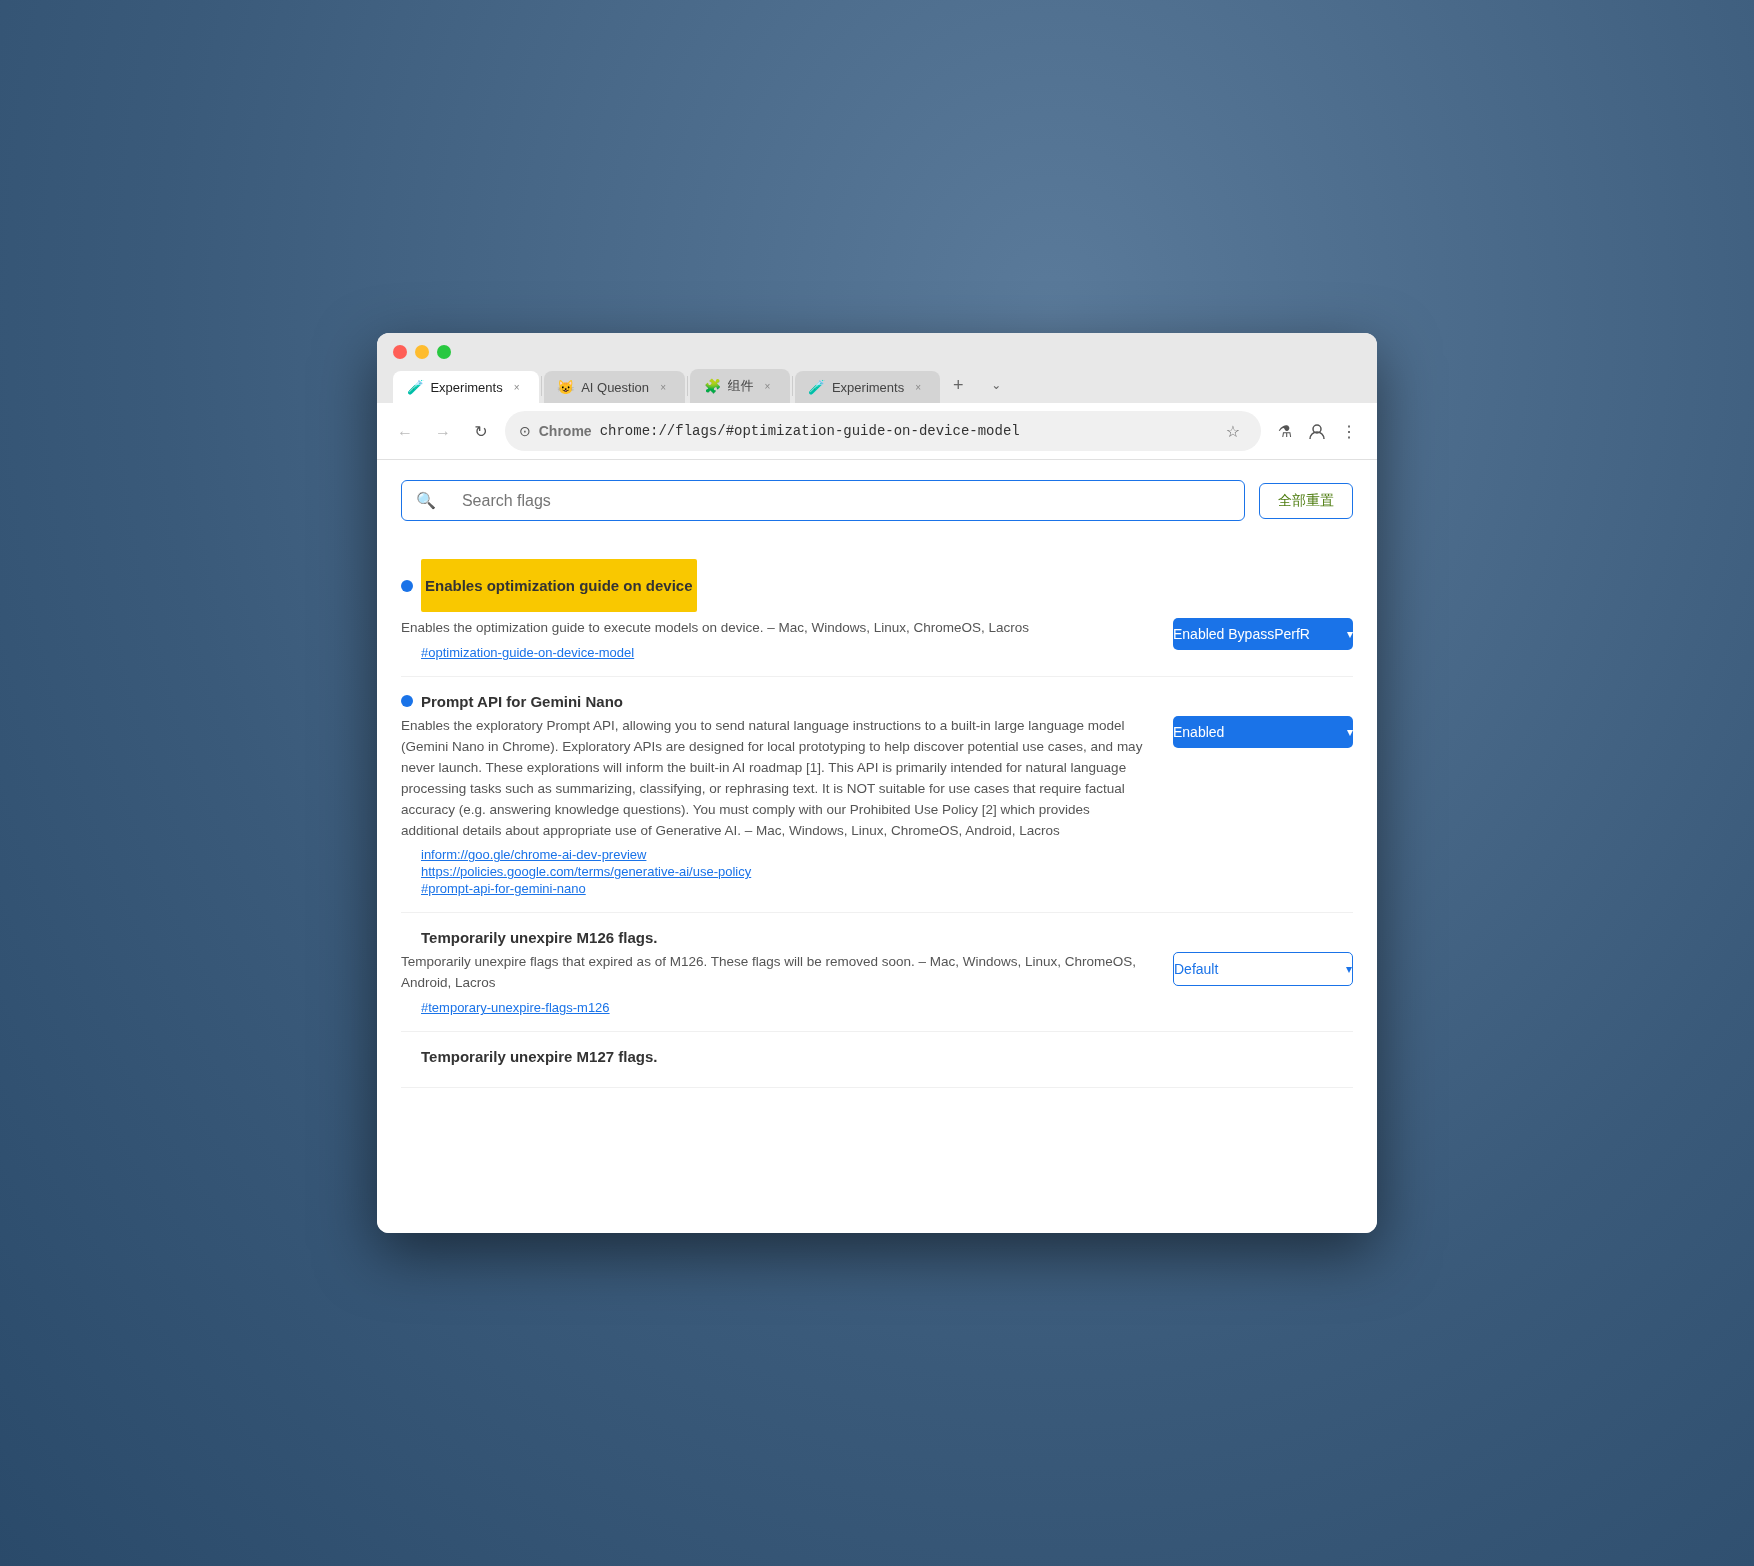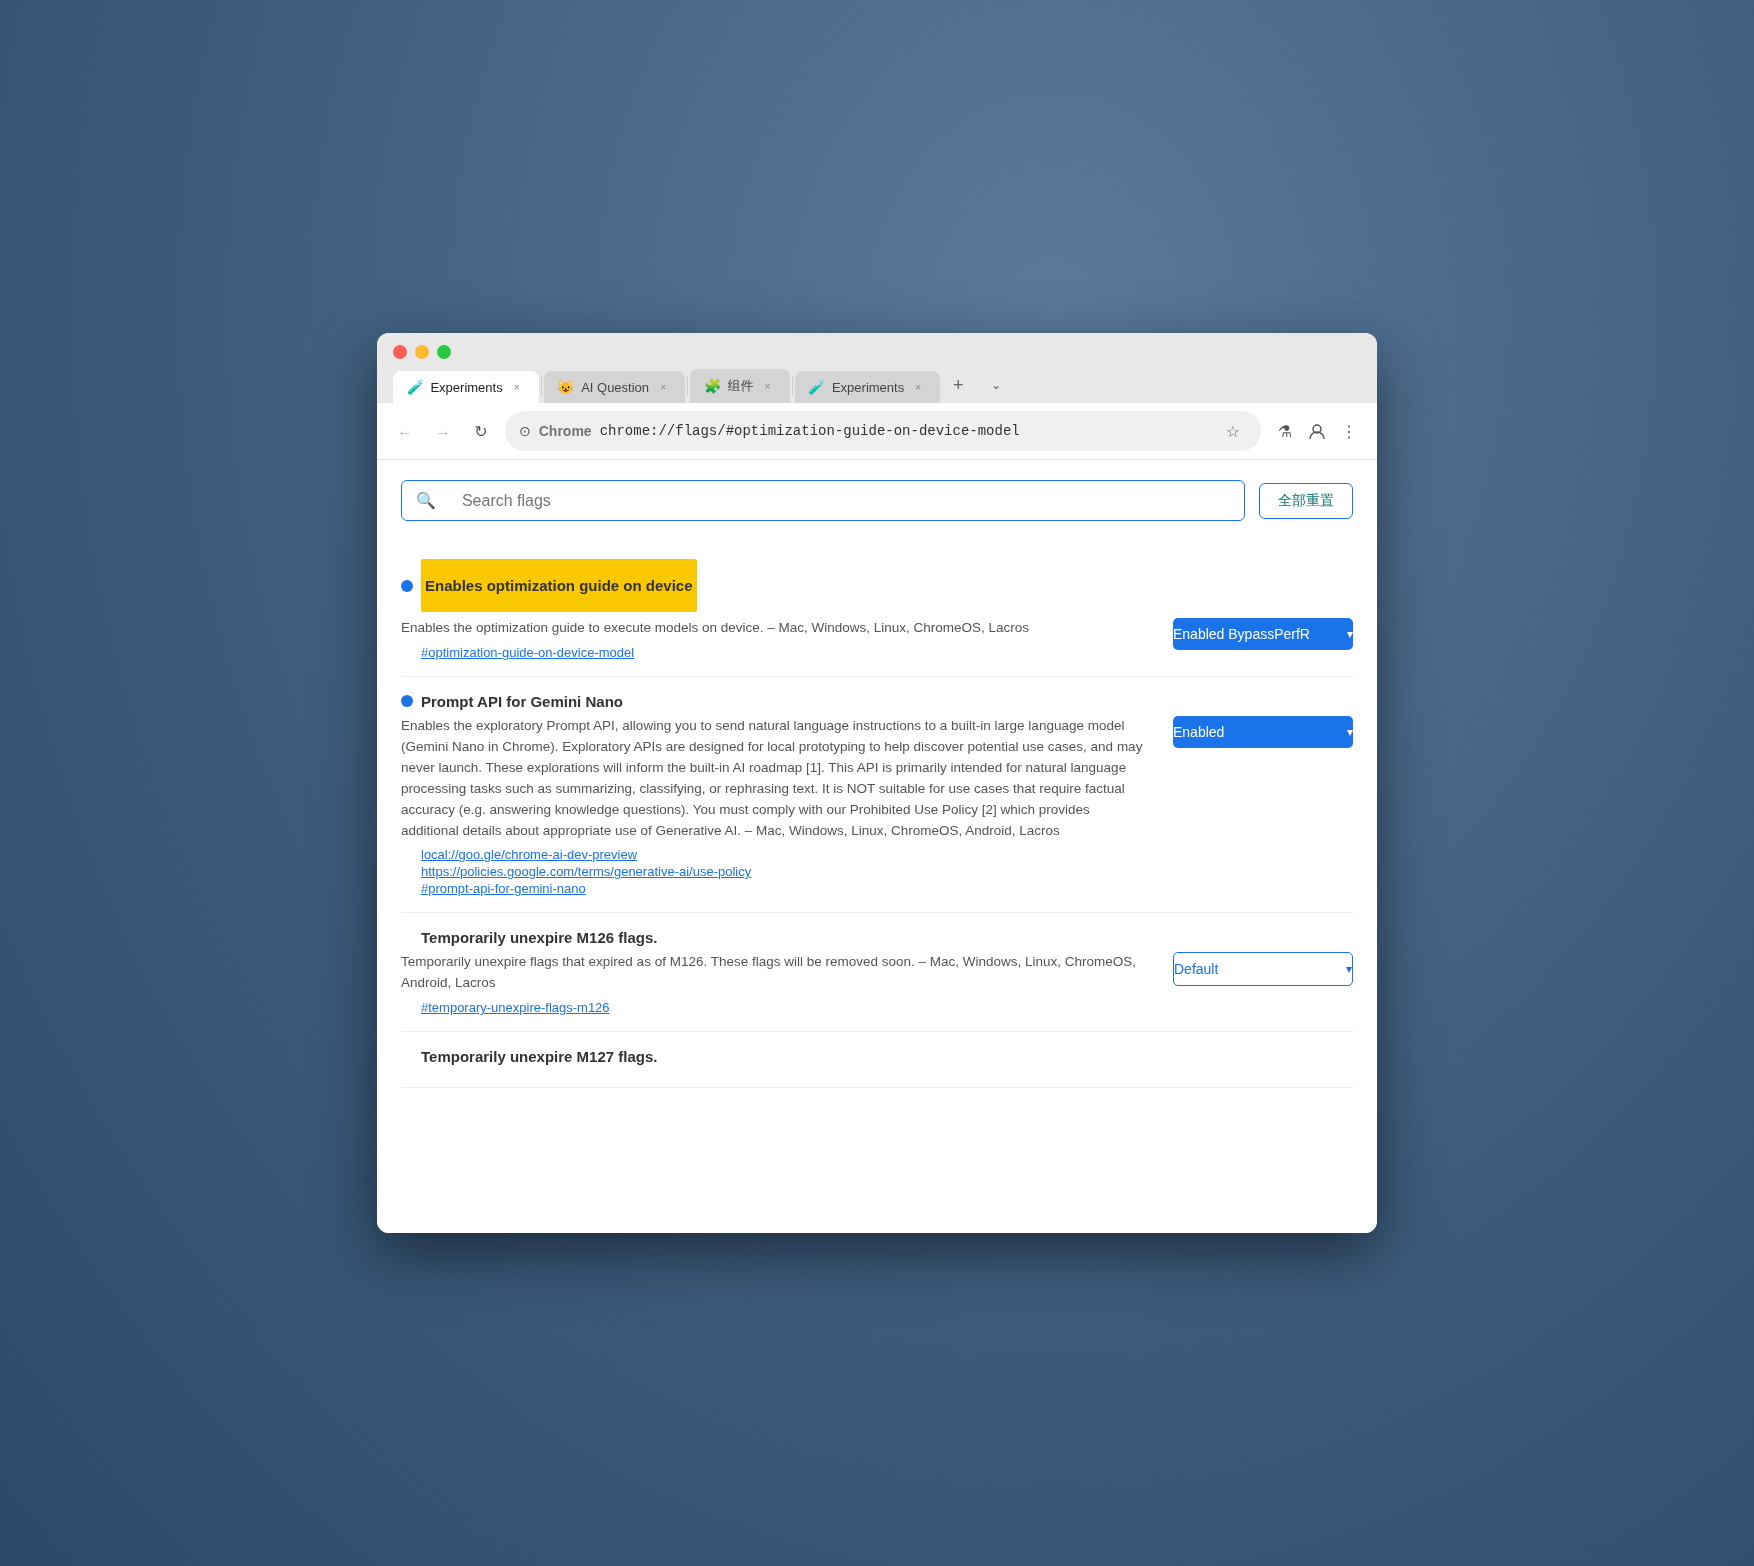--- a/index.html
+++ b/index.html
@@ -259,21 +259,21 @@
       flex: 1;
       background: transparent;
       margin-left: 16px;
     }
 
     .reset-all-btn {
       padding: 8px 18px;
       border: 1.5px solid #1a73e8;
       border-radius: 6px;
       background: #fff;
-      color: #0f766e;
+      color: #4d7c0f;
       font-size: 14px;
       cursor: pointer;
       white-space: nowrap;
       flex-shrink: 0;
     }
 
     
     .flag-item {
       border-bottom: 1px solid #f0f0f0;
       padding: 16px 0;
@@ -491,21 +491,21 @@
 
     <div class="flag-item">
       <div class="flag-title-row">
         <div class="flag-dot"></div>
         <span class="flag-title">Prompt API for Gemini Nano</span>
       </div>
       <div class="flag-body">
         <div class="flag-text-col">
           <div class="flag-description">Enables the exploratory Prompt API, allowing you to send natural language instructions to a built-in large language model (Gemini Nano in Chrome). Exploratory APIs are designed for local prototyping to help discover potential use cases, and may never launch. These explorations will inform the built-in AI roadmap [1]. This API is primarily intended for natural language processing tasks such as summarizing, classifying, or rephrasing text. It is NOT suitable for use cases that require factual accuracy (e.g. answering knowledge questions). You must comply with our Prohibited Use Policy [2] which provides additional details about appropriate use of Generative AI. – Mac, Windows, Linux, ChromeOS, Android, Lacros</div>
           <div class="flag-links">
-            <span class="flag-link">local://goo.gle/chrome-ai-dev-preview</span>
+            <span class="flag-link">inform://goo.gle/chrome-ai-dev-preview</span>
             <span class="flag-link">https://policies.google.com/terms/generative-ai/use-policy</span>
             <span class="flag-link">#prompt-api-for-gemini-nano</span>
           </div>
         </div>
         <div class="flag-control-col">
           <div class="flag-dropdown enabled">
             <span>Enabled</span>
             <span class="dropdown-arrow">▾</span>
           </div>
         </div>

